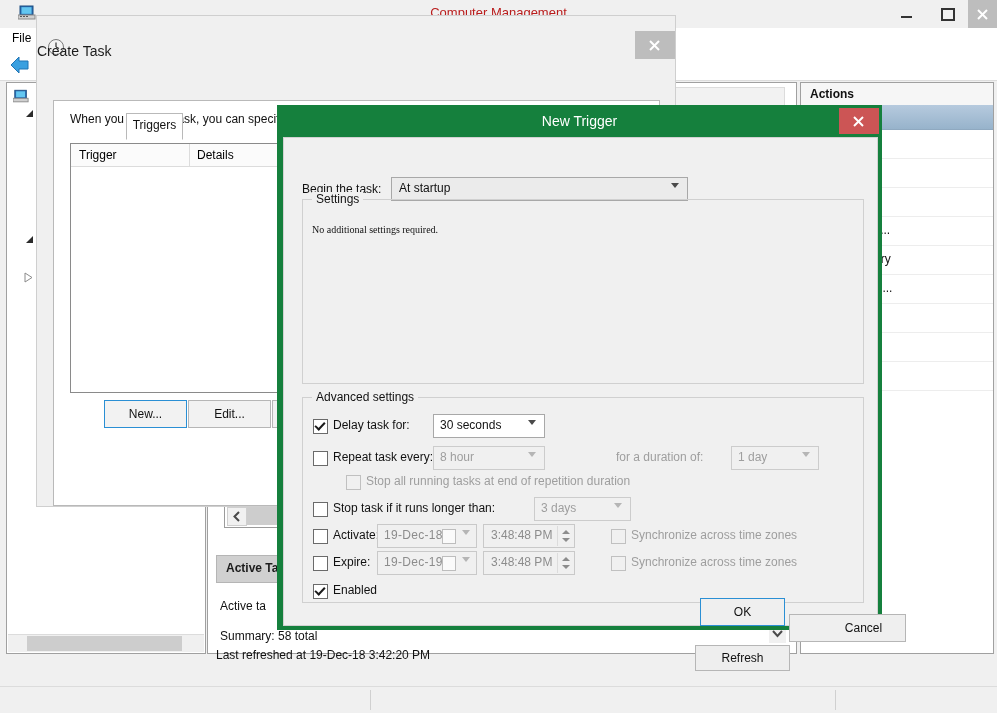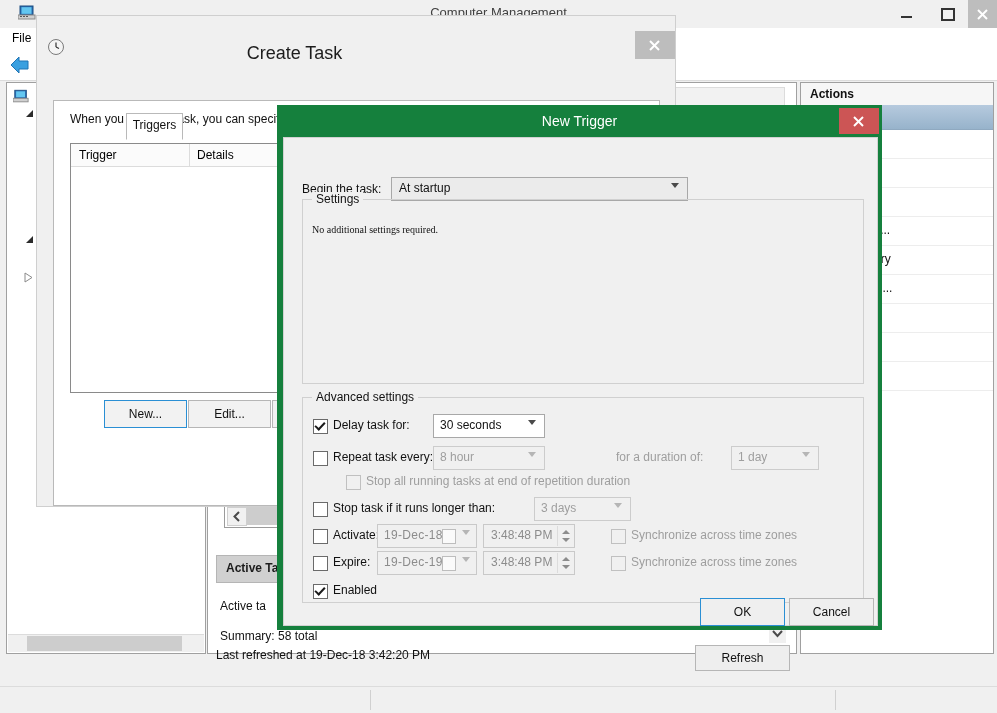--- a/index.html
+++ b/index.html
@@ -4,21 +4,21 @@
 <style>
   html,body{margin:0;padding:0;}
   body{
     width:997px;height:713px;overflow:hidden;position:relative;
     font-family:"Liberation Sans", sans-serif;
     font-size:12px;color:#000;background:#ffffff;
   }
   
   #cm-window{position:absolute;left:0;top:0;width:997px;height:713px;background:#f0f0f0;}
   #cm-titlebar{position:absolute;left:0;top:0;width:997px;height:28px;background:#f0f0f0;}
-  #cm-title{position:absolute;left:0;top:5px;width:997px;text-align:center;font-size:13px;color:#404040;}
+  #cm-title{position:absolute;left:0;top:5px;width:997px;text-align:center;font-size:13px;color:#b91c1c;}
   #cm-appicon{position:absolute;left:18px;top:5px;width:18px;height:16px;}
   .wbtn{position:absolute;top:0px;width:40px;height:28px;background:#f0f0f0;}
   #cm-min{left:886px;} #cm-max{left:927px;} #cm-close{left:968px;background:#bdbdbd;width:29px;}
   #cm-menubar{position:absolute;left:0;top:28px;width:997px;height:22px;background:#ffffff;border-bottom:1px solid #e3e3e3;}
   #cm-menubar span{position:absolute;left:12px;top:3px;font-size:12px;}
   #cm-toolbar{position:absolute;left:0;top:50px;width:997px;height:30px;background:#ffffff;border-bottom:1px solid #dcdcdc;}
   #cm-back{position:absolute;left:8px;top:4px;width:24px;height:22px;}
   
   #cm-tree{position:absolute;left:6px;top:82px;width:198px;height:570px;background:#ffffff;border:1px solid #a0a0a0;}
   .tree-row{position:relative;height:20px;padding-left:4px;}
@@ -58,21 +58,21 @@
   #at-line1{position:absolute;left:12px;top:516px;font-size:12px;color:#111;}
   #at-line2{position:absolute;left:12px;top:546px;font-size:12px;color:#111;}
   #at-vscroll{position:absolute;right:10px;top:540px;width:17px;height:20px;background:#f0f0f0;text-align:center;line-height:20px;color:#555;font-size:11px;font-family:"DejaVu Sans",sans-serif;}
   #refresh-btn{position:absolute;left:487px;top:562px;width:93px;height:24px;background:#eeeeee;border:1px solid #b6b6b6;font-size:12px;text-align:center;line-height:24px;color:#111;}
   #lastrefresh{position:absolute;left:8px;top:565px;font-size:12px;color:#111;}
 
   
   #create-task{position:absolute;left:36px;top:15px;width:638px;height:490px;background:#f0f0f0;
                border:1px solid #cfcfcf;box-shadow:0 0 0 0 rgba(0,0,0,0);}
   #ct-titlebar{position:absolute;left:0;top:0;width:638px;height:38px;background:#f0f0f0;}
-  #ct-title{position:absolute;left:0;top:27px;width:515px;text-align:center;font-size:18px;color:#1c1c1c;}
+  #ct-title{position:absolute;left:0;top:27px;width:515px;text-align:left;font-size:14px;color:#1c1c1c;}
   #ct-clock{position:absolute;left:10px;top:22px;width:18px;height:18px;}
   #ct-close{position:absolute;left:598px;top:15px;width:40px;height:28px;background:#bdbdbd;}
   #ct-body{position:absolute;left:0;top:38px;width:638px;height:452px;}
   .ct-tab{position:absolute;top:62px;height:22px;background:#f0f0f0;border:1px solid #b9b9b9;border-bottom:none;
           font-size:12px;color:#111;text-align:center;line-height:22px;}
   .ct-tab.active{background:#ffffff;top:59px;height:25px;border-bottom:1px solid #ffffff;z-index:3;}
   #ct-pane{position:absolute;left:52px;top:84px;width:570px;height:368px;background:#ffffff;border:1px solid #b9b9b9;}
   #ct-desc{position:absolute;left:16px;top:11px;font-size:12px;color:#111;}
   #ct-list{position:absolute;left:16px;top:42px;width:521px;height:248px;background:#ffffff;border:1px solid #8a8a8a;}
   #ct-list-hdr{position:absolute;left:0;top:0;width:521px;height:22px;background:#fbfbfb;border-bottom:1px solid #dcdcdc;}
@@ -441,15 +441,15 @@
           <i class="dn"></i>
         </span>
     </div>
     <div class="cbx dis" style="left:327px;top:418px;"></div>
     <div class="lbl dis" style="left:347px;top:417px;">Synchronize across time zones</div>
 
     <div class="cbx on" style="left:29px;top:446px;"></div>
     <div class="lbl" style="left:49px;top:445px;">Enabled</div>
 
     <div class="dlgbtn focus" style="left:416px;top:460px;width:83px;">OK</div>
-    <div class="dlgbtn" style="left:505px;top:460px;width:83px;">Cancel</div>
+    <div class="dlgbtn" style="left:505px;top:476px;width:83px;padding-left:32px;">Cancel</div>
   </div>
 </div>
 
 </body></html>

